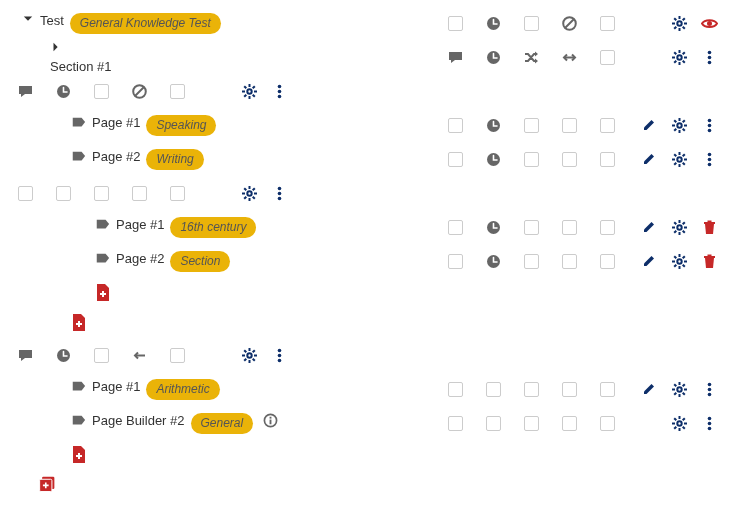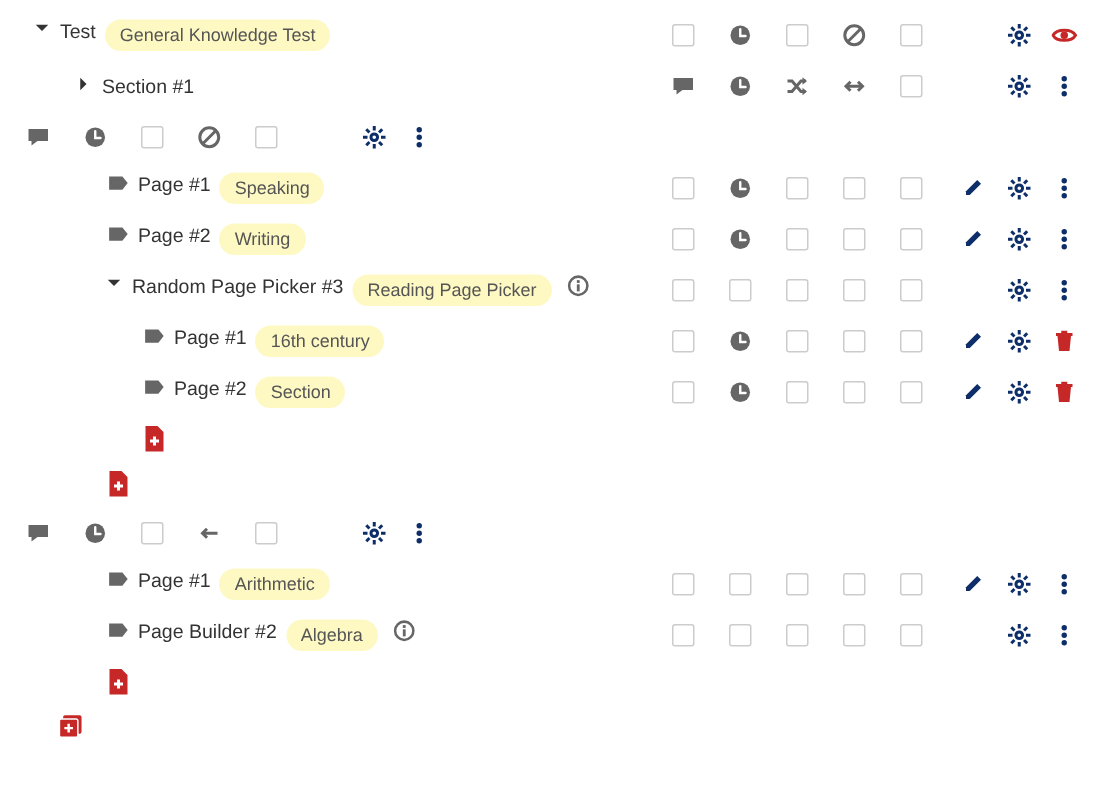--- a/index.html
+++ b/index.html
@@ -1,29 +1,29 @@
 <!DOCTYPE html>
 <html><head>
 <meta charset="utf-8">
 <style>
   * { box-sizing: border-box; margin:0; padding:0; }
   html,body { width:740px; height:528px; font-family: Arial, Helvetica, sans-serif; font-size:13px; color:#333; overflow:hidden; background:#fff;}
   .tree { padding:6px 10px 6px 6px; }
   .row { display:flex; align-items:center; height:34px; position:relative; }
   .left { display:flex; align-items:flex-start; gap:6px; flex:1; min-width:0;}
   .indent0 { padding-left:16px; }
-  .indent1 { padding-left:44px; }
+  .indent1 { padding-left:44px;flex-direction:column; }
   .indent2 { padding-left:64px; }
   .indent3 { padding-left:88px; }
   .caret { width:12px; height:12px; display:flex; align-items:center; justify-content:center; }
   .caret svg { width:10px; height:10px; }
   .node-icon { width:16px; height:16px; display:flex; align-items:center; justify-content:center; color:#666;}
   .node-icon svg { width:15px; height:15px; }
   .label { white-space:nowrap; }
-  .chip { background:#fef9c3; color:#555; border-radius:12px; padding:3px 10px 4px; font-size:12px; white-space:nowrap;}
+  .chip { background:#eab308; color:#555; border-radius:12px; padding:3px 10px 4px; font-size:12px; white-space:nowrap;font-style:italic;}
   .info-icon { width:16px; height:16px; color:#666; margin-left:4px;}
   .info-icon svg { width:15px; height:15px; }
   .cols { display:flex; align-items:center;}
   .cell { width:38px; height:24px; display:flex; align-items:center; justify-content:center; color:#666;}
   .box { width:15px; height:15px; border:1px solid #ccc; border-radius:2px; background:#fff;}
   .cell svg { width:17px; height:17px; }
   .actions { width:104px; display:flex; align-items:center; justify-content:flex-end; gap:0; padding-right:6px;}
   .act { width:30px; height:24px; display:flex; align-items:center; justify-content:center;}
   .act svg { width:17px; height:17px; }
   .navy { color:#0d2e69; }
@@ -341,32 +341,20 @@
         </span>
       <span class="act navy">
           <svg viewBox="0 0 17 17">
             <use href="#i-more"></use>
           </svg>
         </span>
     </div>
   </div>
 
   <div class="row">
-    <div class="left indent2">
-      <span class="caret">
-          <svg viewBox="0 0 12 12">
-            <use href="#i-caret-down"></use>
-          </svg>
-        </span>
-      <span class="label">Random Page Picker #3</span>
-      <span class="chip">Reading Page Picker</span>
-      <span class="info-icon"><svg viewBox="0 0 16 16">
-            <use href="#i-info"></use>
-          </svg></span>
-    </div>
     <div class="cols">
       <div class="cell">
           <div class="box"></div>
         </div>
       <div class="cell">
           <div class="box"></div>
         </div>
       <div class="cell">
           <div class="box"></div>
         </div>
@@ -588,21 +576,21 @@
   </div>
 
   <div class="row">
     <div class="left indent2">
       <span class="node-icon">
           <svg viewBox="0 0 17 17">
             <use href="#i-pagelabel"></use>
           </svg>
         </span>
       <span class="label">Page Builder #2</span>
-      <span class="chip">Algebra</span>
+      <span class="chip">General</span>
       <span class="info-icon"><svg viewBox="0 0 16 16">
             <use href="#i-info"></use>
           </svg></span>
     </div>
     <div class="cols">
       <div class="cell">
           <div class="box"></div>
         </div>
       <div class="cell">
           <div class="box"></div>

